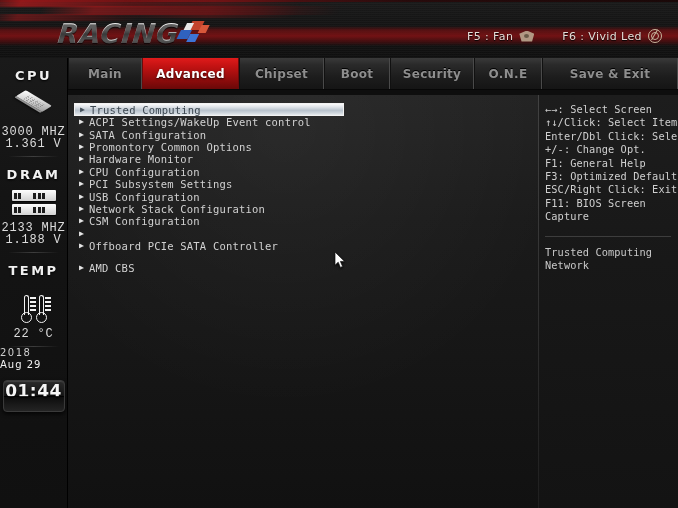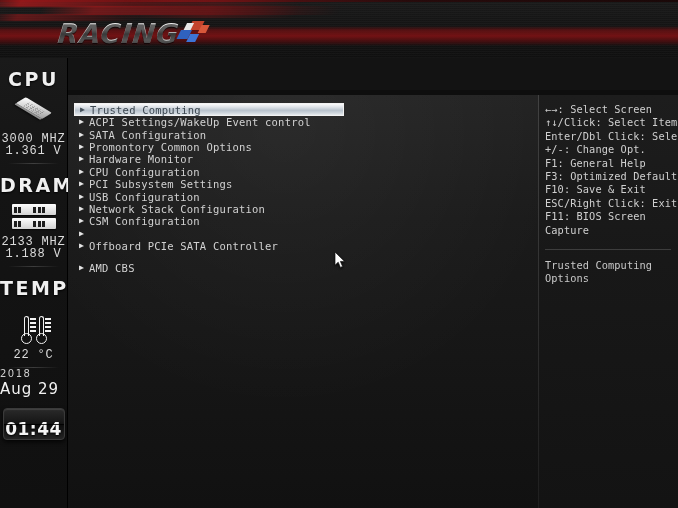--- a/index.html
+++ b/index.html
@@ -90,21 +90,21 @@
   
   #sidebar {
     position:absolute; left:0; top:58px; width:68px; height:450px;
     background:linear-gradient(180deg,#1a1a1a 0%,#141414 30%,#101010 100%);
     border-right:1px solid #000;
   }
   .sb-block { position:relative; padding-top:10px; text-align:center; }
   .sb-sep { height:1px; margin:6px 8px 0; background:linear-gradient(90deg,rgba(255,255,255,0),rgba(255,255,255,.18),rgba(255,255,255,0)); }
   .sb-title {
     font-family:"DejaVu Sans", sans-serif;
-    font-size:19px; letter-spacing:2.5px; color:#f0f0f0; font-weight:bold;
+    font-size:13px; letter-spacing:2.5px; color:#f0f0f0; font-weight:bold;
     text-shadow:0 1px 2px #000;
   }
   .sb-val { font-family:Liberation Mono, monospace; font-size:12px; letter-spacing:.8px; color:#dcdcdc; line-height:12px; }
 
   
   .ico-cpu { width:46px; height:30px; margin:7px auto 6px; position:relative; }
   .ico-cpu .top {
     position:absolute; left:5px; top:1px; width:36px; height:20px;
     background:linear-gradient(135deg,#fefefe,#cfcfcf 55%,#9e9e9e);
     transform:rotate(45deg) skew(-14deg,-14deg) scale(.82,.55);
@@ -134,29 +134,29 @@
   .therm { position:absolute; bottom:1px; width:11px; }
   .therm.a { left:10px; }
   .therm.b { left:25px; }
   .therm .stem { position:absolute; left:3px; bottom:8px; width:5px; height:20px; border:1.6px solid #f2f2f2; border-bottom:none; border-radius:3px 3px 0 0; }
   .therm .bulb { position:absolute; left:0px; bottom:0px; width:11px; height:11px; border:1.6px solid #f2f2f2; border-radius:50%; }
   .therm .tick { position:absolute; left:9px; width:6px; height:1.6px; background:#f2f2f2; }
   .therm .t1 { bottom:24px; } .therm .t2 { bottom:20px; } .therm .t3 { bottom:16px; } .therm .t4 { bottom:12px; }
 
   .sb-date { font-family:"DejaVu Sans", sans-serif; }
   .sb-year { font-size:10px; letter-spacing:1.5px; color:#cfcfcf; }
-  .sb-md { font-size:15px; letter-spacing:1px; color:#f2f2f2; margin-top:1px; }
+  .sb-md { font-size:10px; letter-spacing:1px; color:#f2f2f2; margin-top:1px; }
 
   .clockwrap {
     width:62px; height:32px; margin:10px auto 0;
     border-radius:4px; position:relative;
     background:linear-gradient(180deg,#2a2a2a,#151515 48%,#0c0c0c 52%,#242424);
     border:1px solid #3a3a3a;
     box-shadow:inset 0 1px 1px rgba(255,255,255,.12), 0 2px 4px rgba(0,0,0,.8);
-    display:flex; align-items:flex-end; justify-content:center;
+    display:flex; align-items:flex-start; justify-content:center;
   }
   .clockwrap::after { content:""; position:absolute; left:0; right:0; top:49%; height:1px; background:rgba(0,0,0,.85); }
   .clocktxt { font-family:"DejaVu Sans", sans-serif; font-size:17px; font-weight:bold; letter-spacing:.5px; color:#f5f5f5; text-shadow:0 1px 2px #000; }
 
   
   #tabbar {
     position:absolute; left:68px; top:58px; width:610px; height:32px;
     background:linear-gradient(180deg,#3b3b3b 0%,#2c2c2c 18%,#1e1e1e 55%,#141414 100%);
     display:flex; align-items:stretch;
     border-bottom:1px solid #070707;
@@ -247,20 +247,30 @@
       <span class="logo-text">RACING</span>
       <span class="logo-flag">
         <i class="flag-red1"></i>
           <i class="flag-red2"></i>
           <i class="flag-wt"></i>
         <i class="flag-blue1"></i>
           <i class="flag-blue2"></i>
       </span>
     </div>
 
+    <div class="hdr-keys">
+      <div class="hdr-key">
+        <span>F5 : Fan</span>
+        <span class="icon-fan"></span>
+      </div>
+      <div class="hdr-key">
+        <span>F6 : Vivid Led</span>
+        <span class="icon-led"></span>
+      </div>
+    </div>
   </div>
 
   <div id="sidebar">
 
     <div class="sb-block">
       <div class="sb-title">CPU</div>
       <div class="ico-cpu">
         <div class="top"></div>
           <div class="grid"></div>
       </div>
@@ -324,20 +334,43 @@
     <div class="sb-date">
       <div class="sb-year">2018</div>
       <div class="sb-md">Aug  29</div>
     </div>
 
     <div class="clockwrap">
       <span class="clocktxt">01:44</span>
     </div>
   </div>
 
+  <div id="tabbar">
+      <div class="tab" style="width: 74px;">
+        <span>Main</span>
+      </div>
+      <div class="tab active" style="width: 97px;">
+        <span>Advanced</span>
+      </div>
+      <div class="tab" style="width: 85px;">
+        <span>Chipset</span>
+      </div>
+      <div class="tab" style="width: 66px;">
+        <span>Boot</span>
+      </div>
+      <div class="tab" style="width: 84px;">
+        <span>Security</span>
+      </div>
+      <div class="tab" style="width: 68px;">
+        <span>O.N.E</span>
+      </div>
+      <div class="tab" style="width: 136px;">
+        <span>Save &amp; Exit</span>
+      </div>
+    </div>
   <div id="tabunder"></div>
 
   <div id="main">
       <div class="mrow sel">
         <span class="arw">▶</span>
         <span>Trusted Computing</span>
       </div>
       <div class="mrow">
         <span class="arw">▶</span>
         <span>ACPI Settings/WakeUp Event control</span>
@@ -390,29 +423,28 @@
 
   <div id="helpdiv"></div>
   <div id="help">
     <div id="helpkeys">
         <div class="hline">←→: Select Screen</div>
         <div class="hline">↑↓/Click: Select Item</div>
         <div class="hline">Enter/Dbl Click: Select</div>
         <div class="hline">+/-: Change Opt.</div>
         <div class="hline">F1: General Help</div>
         <div class="hline">F3: Optimized Defaults</div>
-        <div class="hline">F10: Save &amp; Exit</div>
         <div class="hline">ESC/Right Click: Exit</div>
         <div class="hline">F11: BIOS Screen</div>
         <div class="hline">Capture</div>
       </div>
     <div class="hsep"></div>
     <div class="hnote" id="helpnote">
         <div class="hline">Trusted Computing</div>
-        <div class="hline">Options</div>
+        <div class="hline">Network</div>
       </div>
   </div>
 
   <div id="cursor">
     <svg width="12" height="17" viewBox="0 0 12 17">
       <polygon points="0,0 0,13.2 3.2,10.2 5.4,15.4 7.6,14.4 5.4,9.4 9.6,9.4" fill="#ffffff" stroke="#111" stroke-width="0.7"></polygon>
     </svg>
   </div>
 
 </div>

